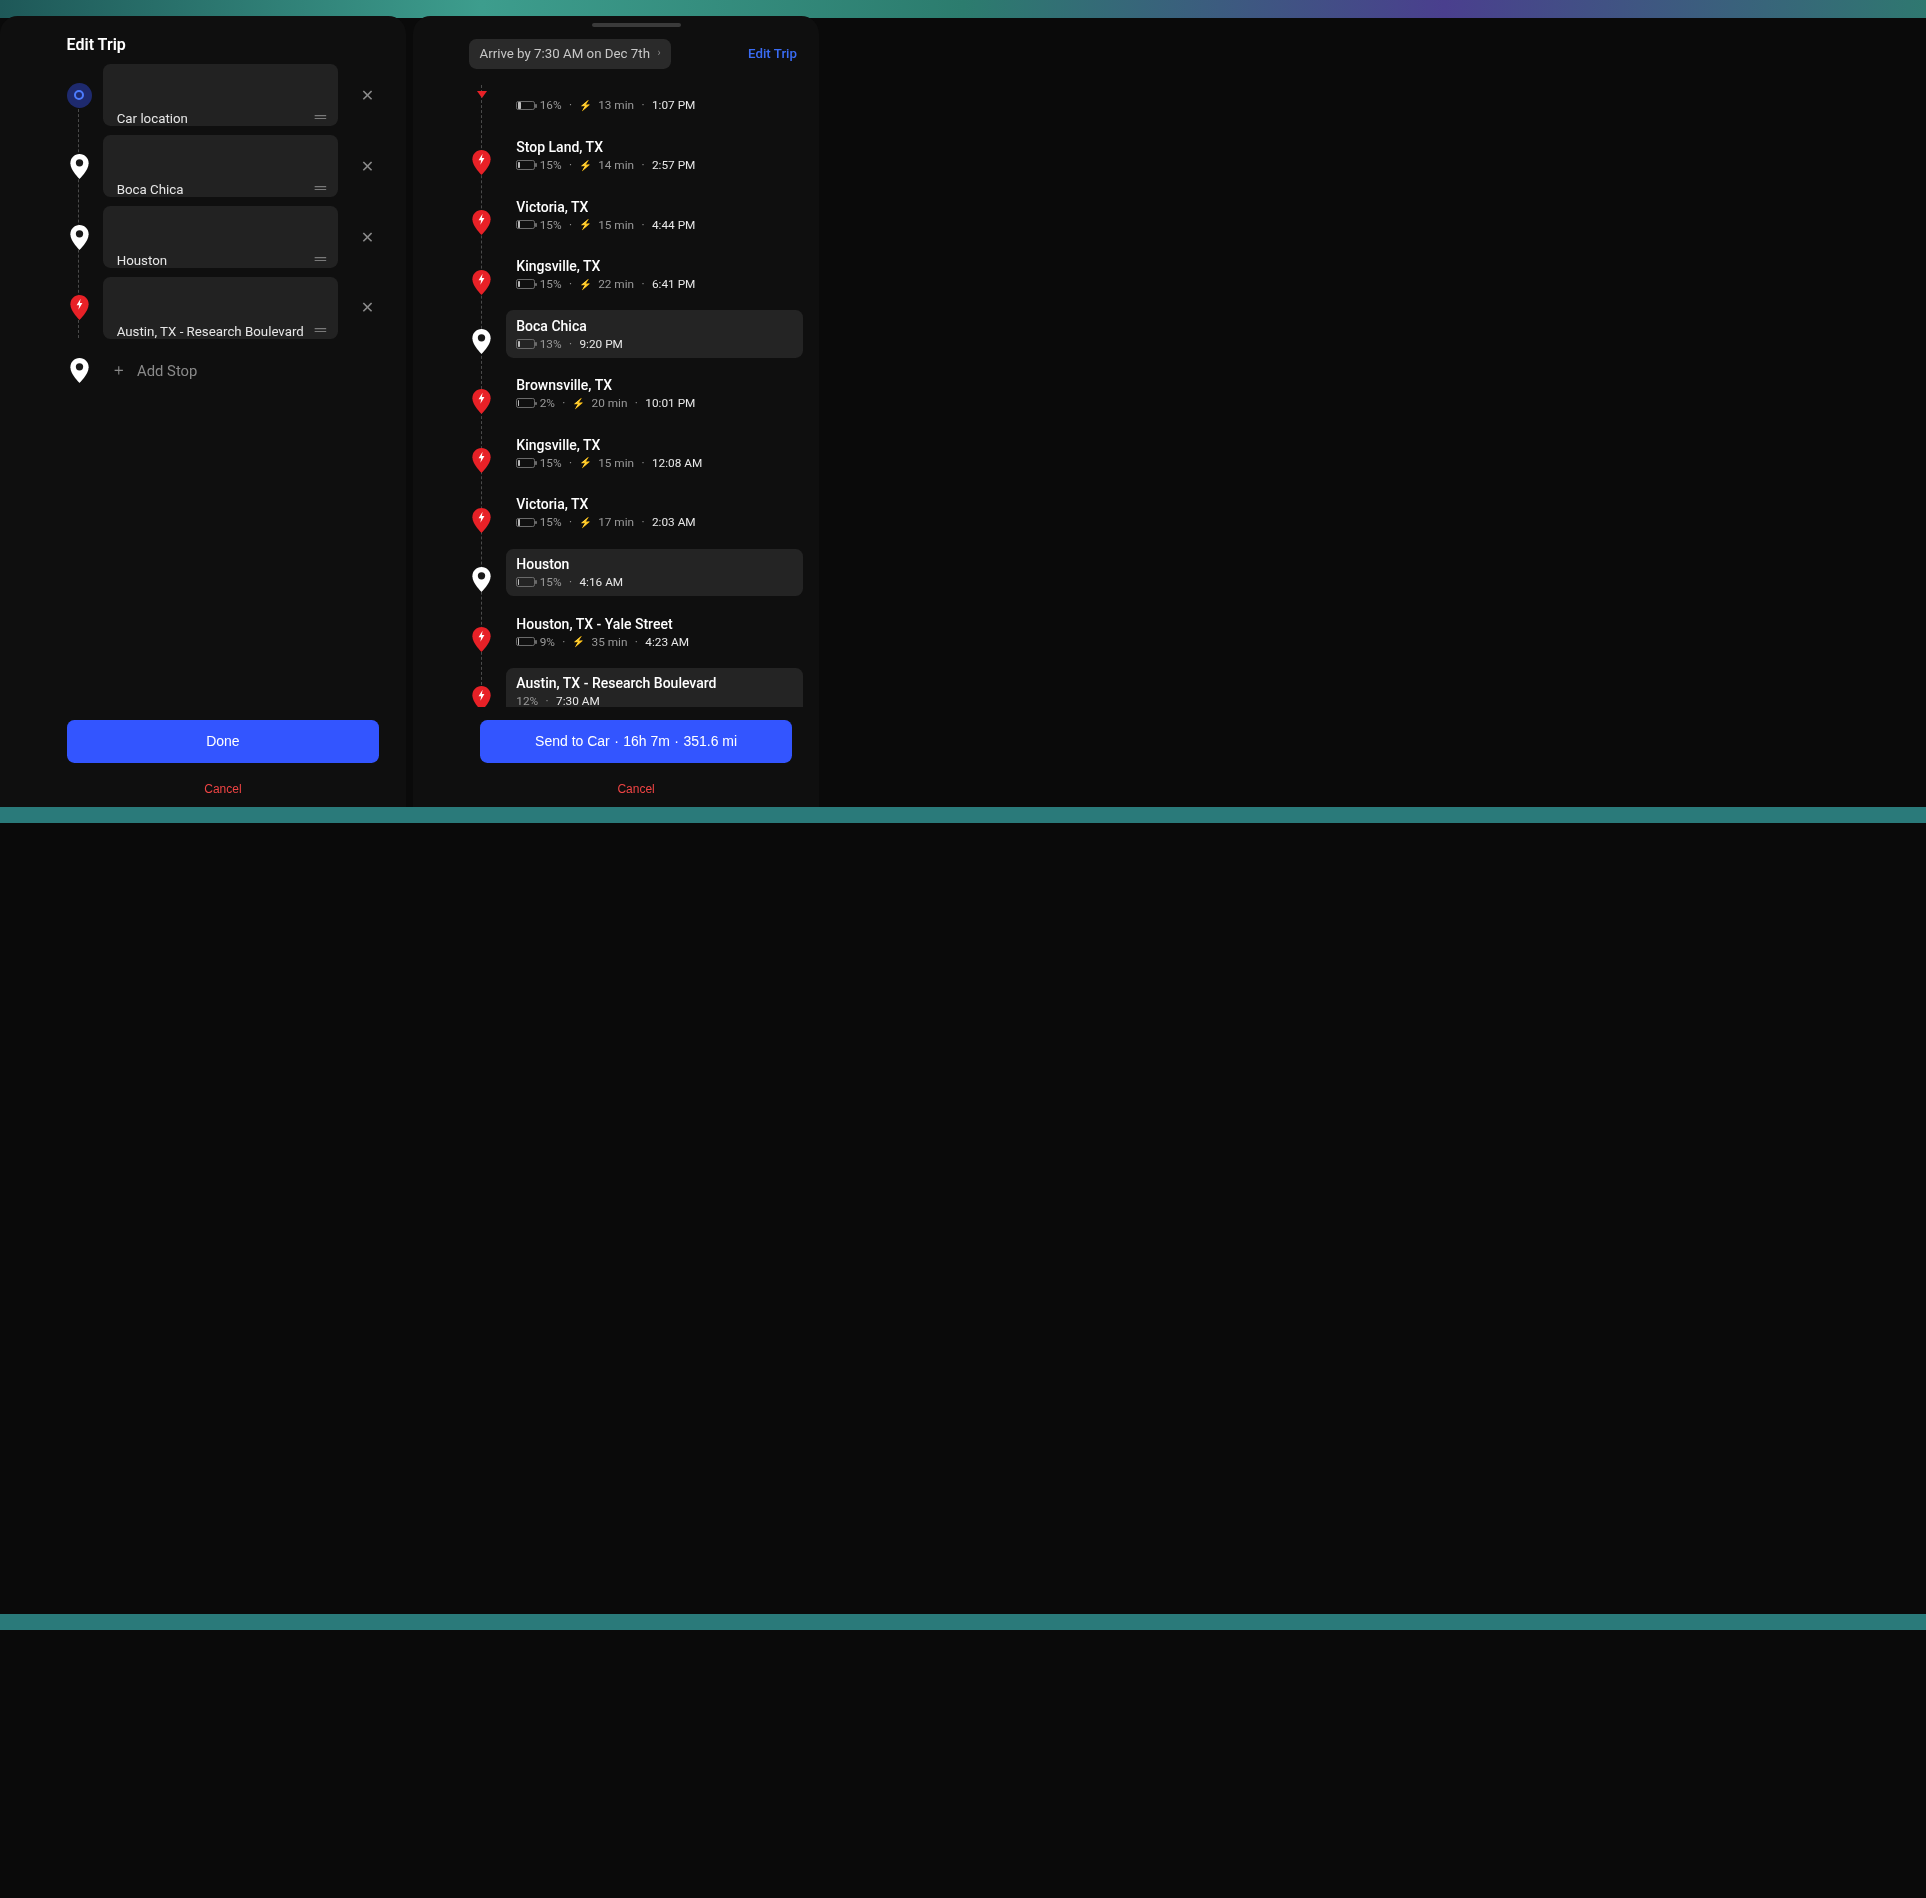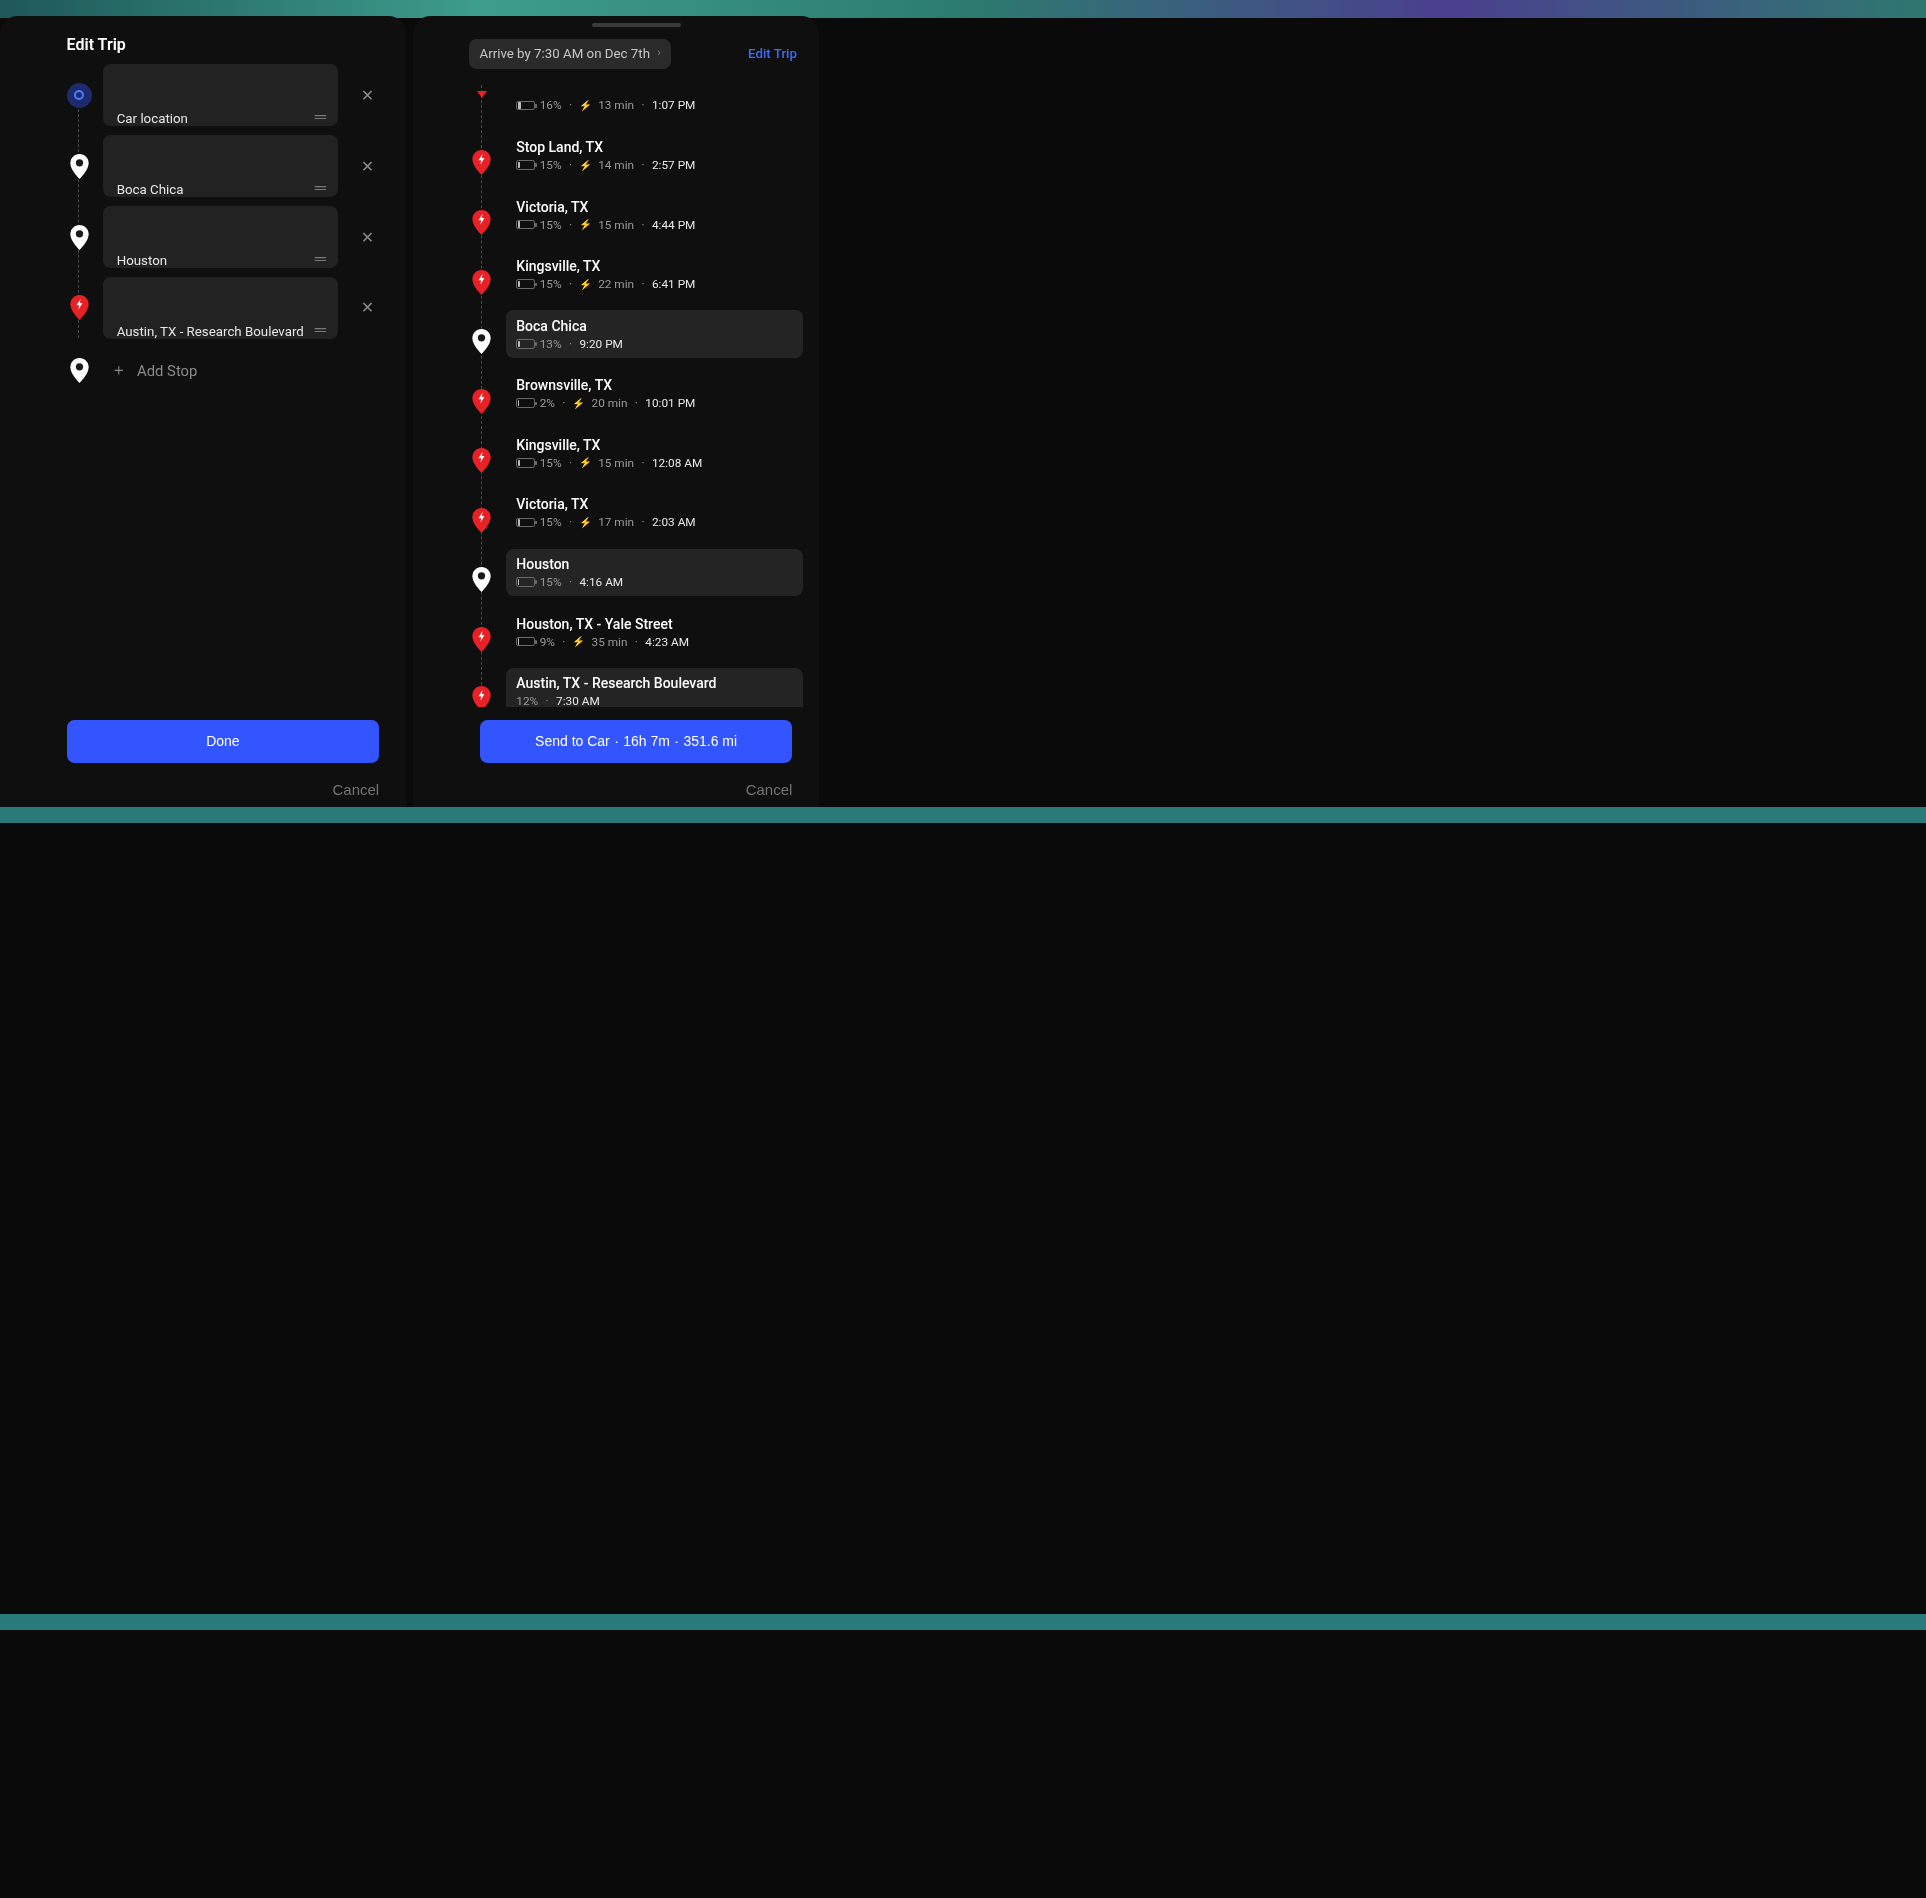--- a/index.html
+++ b/index.html
@@ -241,26 +241,25 @@
     color: #ffffff;
     font-size: 14px;
     font-weight: 500;
     cursor: pointer;
     display: flex; align-items: center; justify-content: center; gap: 4.4px;
   }
   .cancel-btn {
     width: 100%;
     background: transparent;
     border: none;
-    color: #737373;
-    font-size: 15px;
+    color: #ef4444;
+    font-size: 12px;
     height: 38px;
     margin-top: 7.4px;
     cursor: pointer;
-    text-align: right;
   }
 </style>
 </head>
 <body>
 
 <div class="map-strip"></div>
 
 <svg width="0" height="0" style="position:absolute">
   <defs>
     <g id="pin-white">

